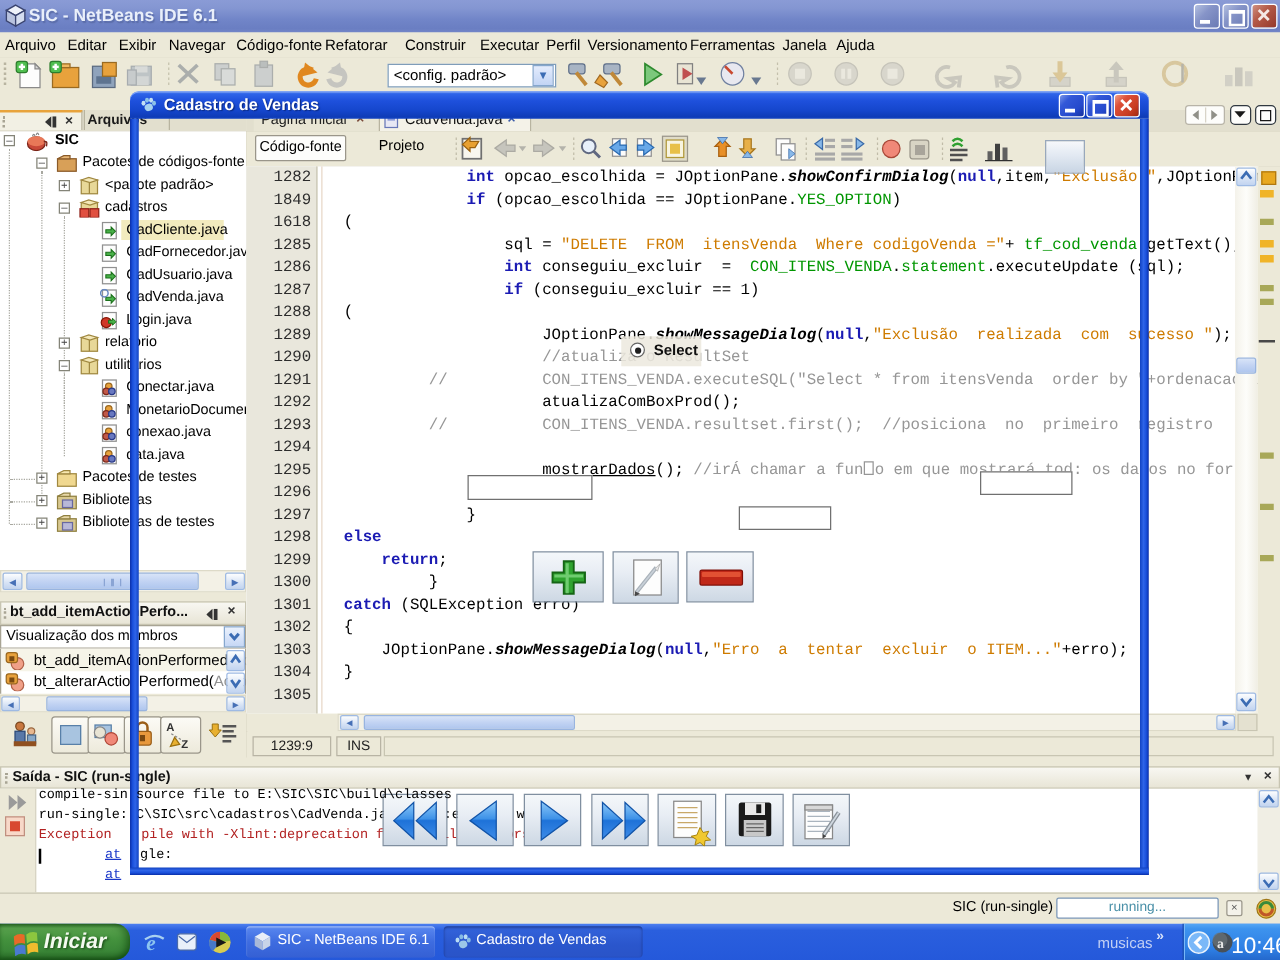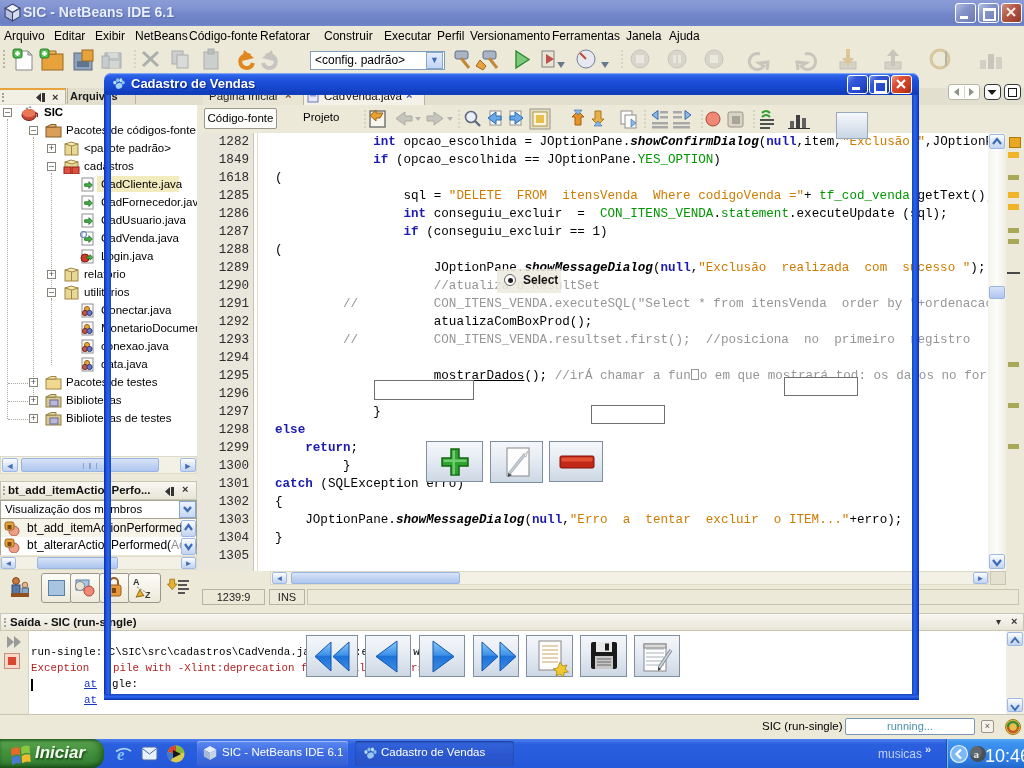--- a/index.html
+++ b/index.html
@@ -46,21 +46,21 @@
   <div class="capbtn" style="left:1001px;top:3px;background:linear-gradient(135deg,#D09080 0%,#B45A48 40%,#94382A 100%)"><svg width="19" height="18">
         <line x1="5" y1="4" x2="13" y2="12" stroke="#F4E8E4" stroke-width="2.2"></line>
         <line x1="13" y1="4" x2="5" y2="12" stroke="#F4E8E4" stroke-width="2.2"></line>
       </svg></div>
 </div>
 
 <div class="abs" id="menubar" style="left:0;top:26px;width:1024px;height:20px;background:#ECE9D8;border-bottom:1px solid #D8D4C4;font-size:12px;color:#000">
   <span class="abs" style="left:4px;top:3px">Arquivo</span>
   <span class="abs" style="left:54px;top:3px">Editar</span>
   <span class="abs" style="left:95px;top:3px">Exibir</span>
-  <span class="abs" style="left:135px;top:3px">NetBeans</span>
+  <span class="abs" style="left:135px;top:3px">Navegar</span>
   <span class="abs" style="left:189px;top:3px">Código-fonte</span>
   <span class="abs" style="left:260px;top:3px">Refatorar</span>
   <span class="abs" style="left:324px;top:3px">Construir</span>
   <span class="abs" style="left:384px;top:3px">Executar</span>
   <span class="abs" style="left:437px;top:3px">Perfil</span>
   <span class="abs" style="left:470px;top:3px">Versionamento</span>
   <span class="abs" style="left:552px;top:3px">Ferramentas</span>
   <span class="abs" style="left:626px;top:3px">Janela</span>
   <span class="abs" style="left:669px;top:3px">Ajuda</span>
 </div>
@@ -642,20 +642,21 @@
   <div class="abs" style="left:0;top:21px;width:1024px;height:83px;background:#fff"></div>
   <div class="abs" style="left:0;top:21px;width:28px;height:83px;background:#ECE9D8;border-right:1px solid #D8D4C4"></div>
   <svg class="abs" style="left:5px;top:24px" width="20" height="18">
       <polygon points="2,2 9,8 2,14" fill="#9A9A9A"></polygon>
       <polygon points="9,2 16,8 9,14" fill="#9A9A9A"></polygon>
     </svg>
   <div class="abs" style="left:4px;top:43px;width:16px;height:16px;background:#F8D8C8;border:1px solid #C09080;box-sizing:border-box">
       <div class="abs" style="left:3px;top:3px;width:8px;height:8px;background:#D84830"></div>
     </div>
 
+  <div class="abs mono pre" style="left:31px;top:20px;font-size:10.8px;color:#000;z-index:40">compile-sin source file to E:\SIC\SIC\build\classes</div>
   <div class="abs mono pre" style="left:31px;top:36px;font-size:10.8px;color:#000">run-single: C\SIC\src\cadastros\CadVenda.java proc:exexcut wait</div>
   <div class="abs mono pre" style="left:31px;top:52px;font-size:10.8px;color:#B22222">Exception</div>
   <div class="abs mono pre" style="left:113px;top:52px;font-size:10.8px;color:#B22222">pile with -Xlint:deprecation for details. errors</div>
   <div class="abs" style="left:31px;top:69px;width:2px;height:12px;background:#000"></div>
   <div class="abs mono pre" style="left:84px;top:68px;font-size:10.8px;color:#1836C8"><span class="u">at</span></div>
   <div class="abs mono pre" style="left:112px;top:68px;font-size:10.8px;color:#000">gle:</div>
   <div class="abs mono pre" style="left:84px;top:84px;font-size:10.8px;color:#1836C8"><span class="u">at</span></div>
 
   <div class="abs" style="left:1006px;top:21px;width:18px;height:83px;background:#F0EEE4"></div>
   <div class="sbtn" style="left:1007px;top:22px;width:16px;height:14px"><svg width="14" height="12">

